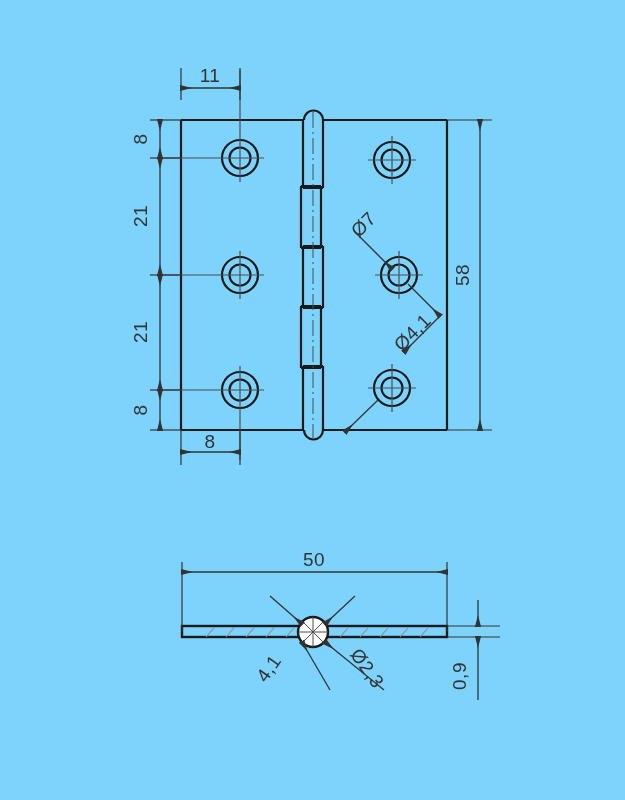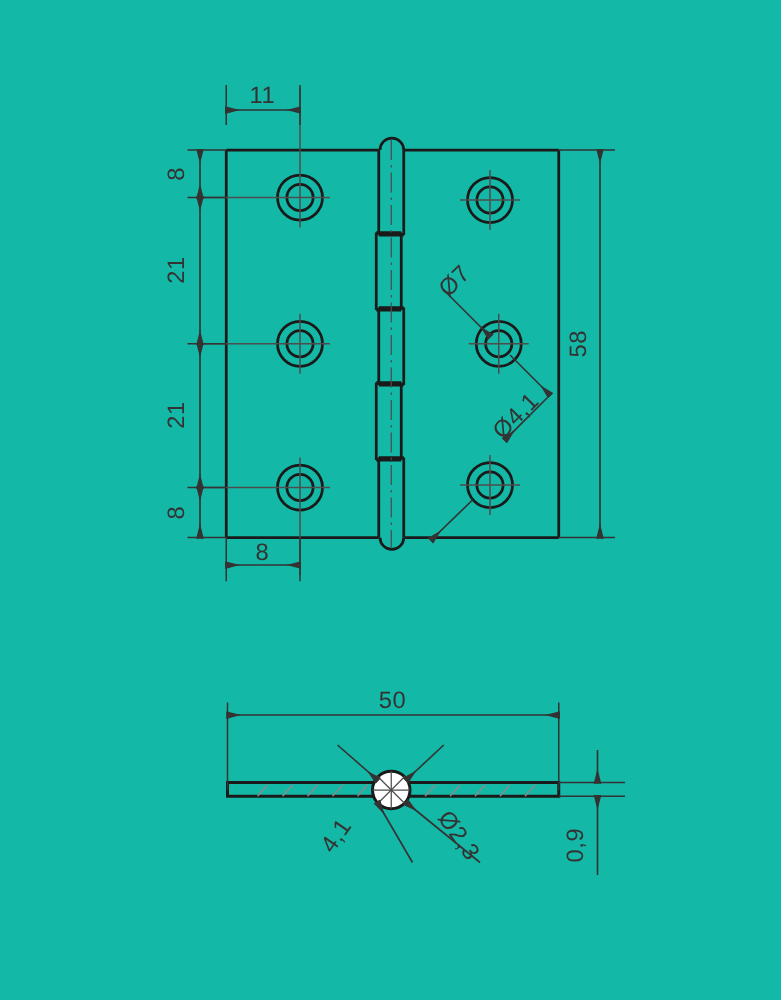--- a/index.html
+++ b/index.html
@@ -3,21 +3,21 @@
 <meta charset="utf-8">
 <title>Hinge Technical Drawing</title>
 <style>
   html,body{margin:0;padding:0;background:#ffffff;}
   body{
     width:625px;height:800px;
     font-family:"Liberation Sans", sans-serif;
     color:#1a1a1a;
     overflow:hidden;
   }
-  #drawing-root{position:relative;width:625px;height:800px;background:#14b8a6;}
+  #drawing-root{position:relative;width:625px;height:800px;background:#7dd3fc;}
   svg{display:block;}
   text{
     font-family:"Liberation Sans", sans-serif;
     fill:#333333;
     font-size:19px;
     letter-spacing:0.5px;
   }
 </style>
 </head>
 <body>

